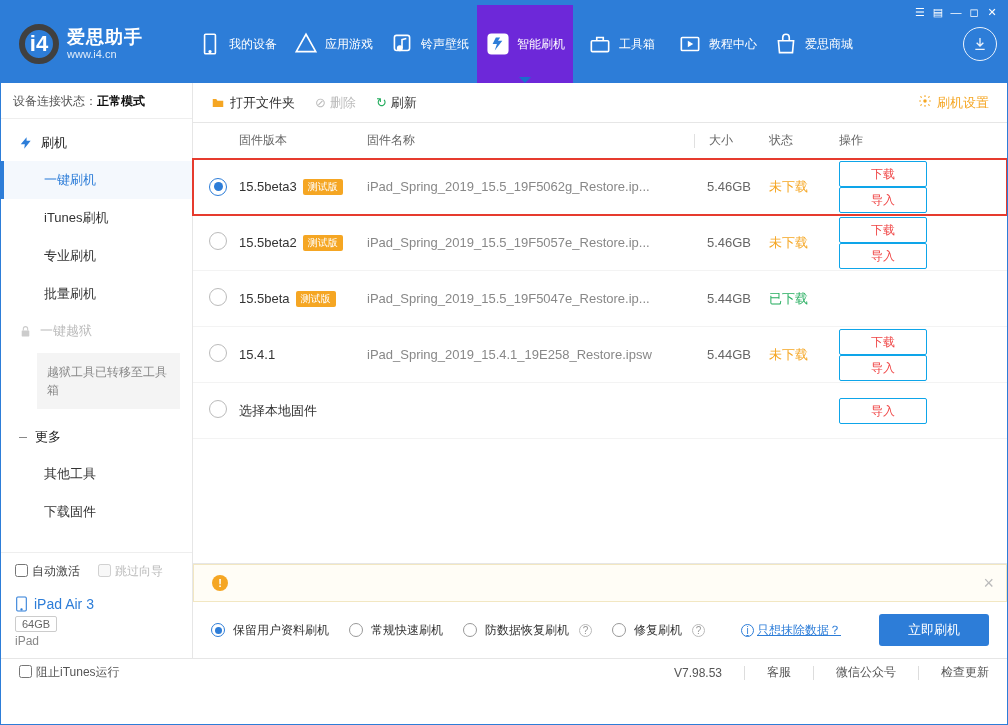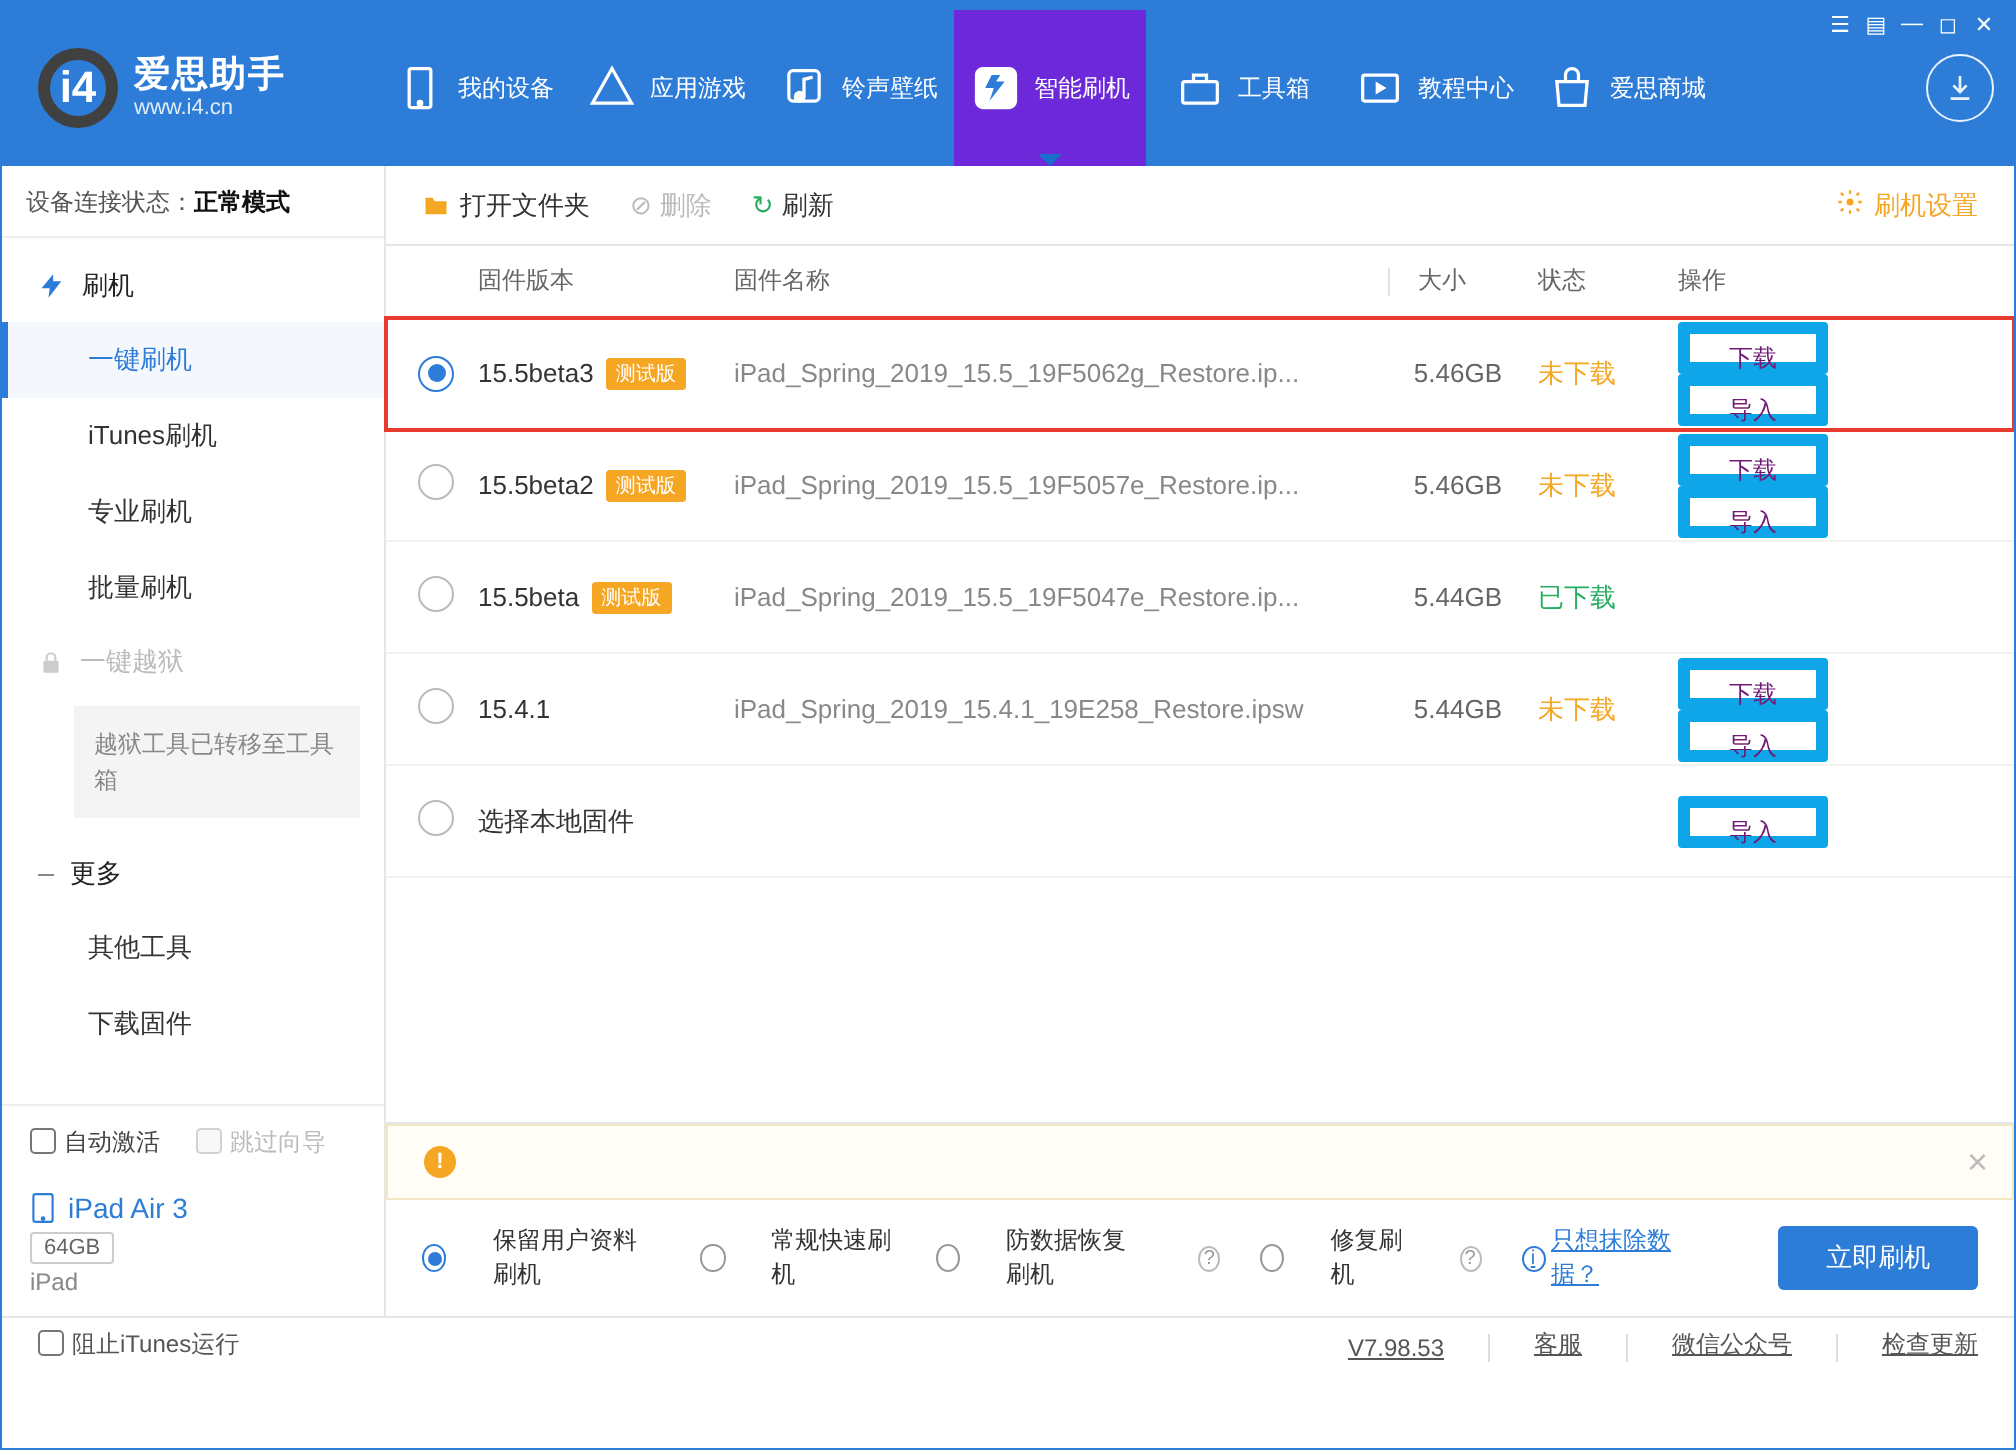--- a/index.html
+++ b/index.html
@@ -80,42 +80,42 @@
 .row.highlight { outline: 2px solid #e63b2e; outline-offset: -1px; background: #fff; }
 .radio { width: 18px; height: 18px; border: 1.5px solid #bbb; border-radius: 50%; display: inline-flex; align-items: center; justify-content: center; cursor: pointer; }
 .radio.sel { border-color: #2d7dd8; }
 .radio.sel::after { content:""; width: 9px; height: 9px; background: #2d7dd8; border-radius: 50%; }
 .ver-badge { display: flex; align-items: center; gap: 6px; color: #333; }
 .badge { background: #f5a623; color: #fff; font-size: 10px; padding: 1px 5px; border-radius: 2px; }
 .fw-name { color: #888; }
 .size { color: #666; }
 .status-none { color: #f5a623; }
 .status-done { color: #27ae60; }
-.btn-sm { width: 75px; height: 26px; line-height: 24px; border: 6px solid #0ea5e9; background: #fff; color: #701a75; font-size: 12px; text-align: center; border-radius: 2px; cursor: pointer; margin-right: 10px; }
+.btn-sm { width: 88px; height: 26px; line-height: 24px; border: 1px solid #0ea5e9; background: #fff; color: #ef4444; font-size: 12px; text-align: center; border-radius: 2px; cursor: pointer; margin-right: 10px; }
 .btn-sm:last-child { margin-right: 0; }
 
 
 .bottom-panel { border-top: 1px solid #e6e6e6; background: #fff; margin-top: auto; }
 .alert { background: #fffdf6; border: 1px solid #f2e7c2; margin: 0; padding: 10px 18px; font-size: 12px; color: #7a6a2f; display: flex; align-items: center; position: relative; }
 .alert .warn-ico { width: 16px; height: 16px; border-radius: 50%; background: #f5a623; color: #fff; display: inline-flex; align-items: center; justify-content: center; font-size: 11px; font-weight: bold; margin-right: 8px; }
 .alert .close { position: absolute; right: 12px; top: 8px; color: #bbb; font-size: 18px; cursor: pointer; }
 .mode-row { padding: 12px 18px; display: flex; align-items: center; gap: 20px; font-size: 12px; }
-.mode { display: flex; align-items: center; gap: 23px; cursor: pointer; }
+.mode { display: flex; align-items: center; gap: 8px; cursor: pointer; }
 .mode .radio2 { width: 14px; height: 14px; border: 1.5px solid #999; border-radius: 50%; display: inline-flex; align-items: center; justify-content: center; }
 .mode.sel .radio2 { border-color: #2d7dd8; }
 .mode.sel .radio2::after { content:""; width:7px; height:7px; background:#2d7dd8; border-radius:50%; }
 .mode .q { width: 13px; height: 13px; border: 1px solid #bbb; border-radius: 50%; color: #999; font-size: 10px; display: inline-flex; align-items: center; justify-content: center; cursor: help; margin-left: 2px; }
 .erase-link { color: #2d7dd8; text-decoration: underline; display: flex; align-items: center; gap: 3px; margin-left: auto; cursor: pointer; }
 .erase-link .info-ico { width:13px; height:13px; border:1px solid #2d7dd8; border-radius:50%; display:inline-flex; align-items:center; justify-content:center; font-size:10px; text-decoration:none; }
 .flash-btn { margin-left: 18px; width: 110px; height: 32px; background: #2d7dd8; color: #fff; border: none; border-radius: 3px; font-size: 13px; cursor: pointer; }
 
 
 .statusbar { height: 28px; border-top: 1px solid #e6e6e6; display: flex; align-items: center; padding: 0 18px; font-size: 12px; color: #555; }
 .statusbar label input { margin-right: 4px; vertical-align: -2px; }
-.statusbar .right { margin-left: auto; display: flex; align-items: flex-end; gap: 22px; text-decoration: underline; }
+.statusbar .right { margin-left: auto; display: flex; align-items: center; gap: 22px; }
 .statusbar .sep-v { width:1px; height:14px; background:#ddd; }
 a { text-decoration: none; color: inherit; }
 </style>
 </head>
 <body>
 
 <div class="titlebar"></div>
 <div class="winctrl">
   <span>☰</span>
   <span>▤</span>

